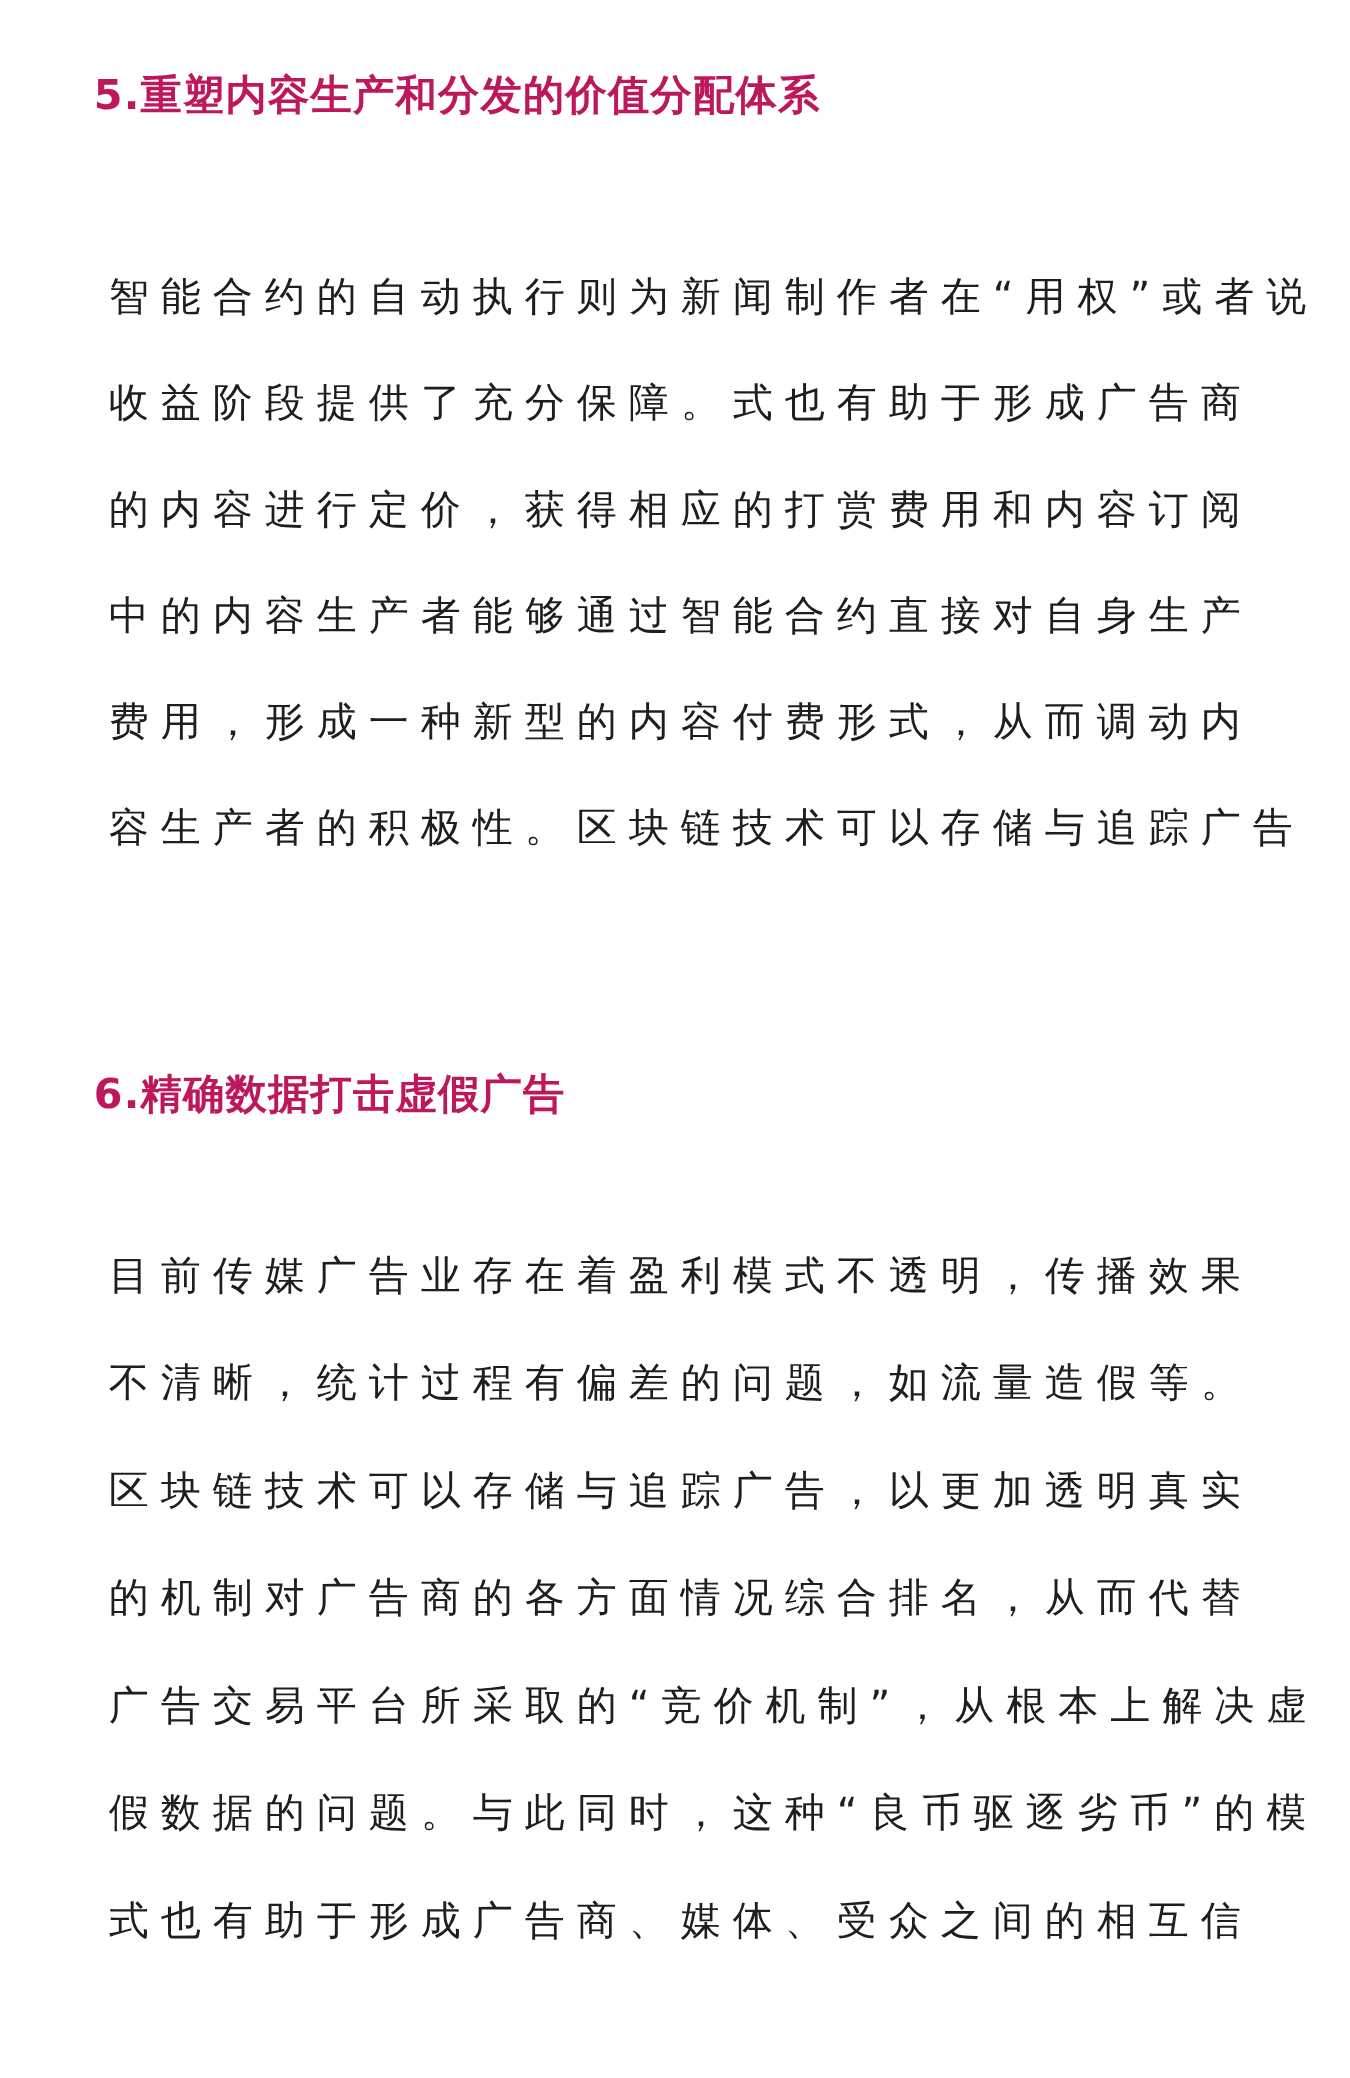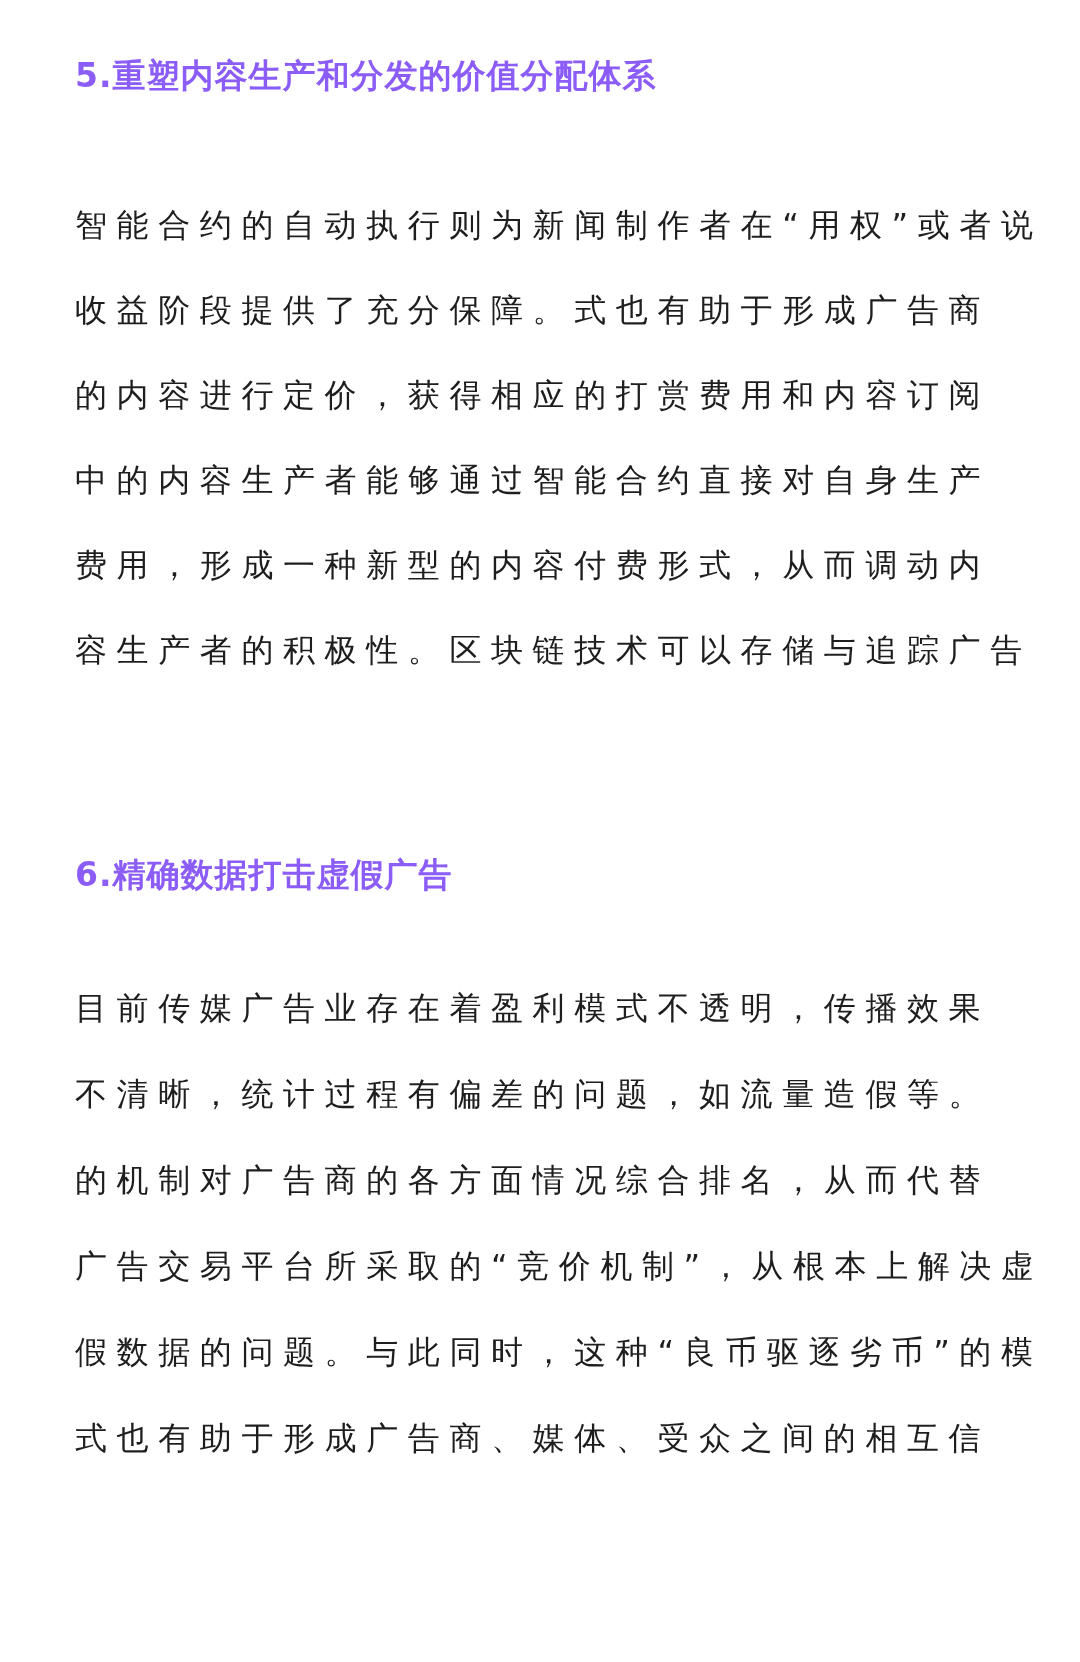--- a/index.html
+++ b/index.html
@@ -20,30 +20,30 @@
       top: 0;
       width: 930px;
     }
     .section-heading {
       position: absolute;
       left: 0;
       margin: 0;
       font-size: 33px;
       line-height: 40px;
       font-weight: bold;
-      color: #8b5cf6;
+      color: #be185d;
       letter-spacing: 1px;
       white-space: nowrap;
     }
     .section-heading.h5 { top: 56px; }
     .section-heading.h6 { top: 855px; }
     .paragraph {
       position: absolute;
       left: 0;
-      margin: 0;
+      margin: 12px;
       width: 930px;
     }
     .paragraph.p1 { top: 183px; }
     .paragraph.p2 { top: 965px; }
     .line {
       display: block;
       height: 85px;
       line-height: 85px;
       font-size: 32px;
       color: #1e1e1e;
@@ -66,19 +66,20 @@
     <span class="line">中的内容生产者能够通过智能合约直接对自身生产</span>
     <span class="line">费用，形成一种新型的内容付费形式，从而调动内</span>
     <span class="line">容生产者的积极性。区块链技术可以存储与追踪广告</span>
   </div>
 
   <h2 class="section-heading h6">6.精确数据打击虚假广告</h2>
 
   <div class="paragraph p2">
     <span class="line">目前传媒广告业存在着盈利模式不透明，传播效果</span>
     <span class="line">不清晰，统计过程有偏差的问题，如流量造假等。</span>
+    <span class="line">区块链技术可以存储与追踪广告，以更加透明真实</span>
     <span class="line">的机制对广告商的各方面情况综合排名，从而代替</span>
     <span class="line">广告交易平台所采取的“竞价机制”，从根本上解决虚</span>
     <span class="line">假数据的问题。与此同时，这种“良币驱逐劣币”的模</span>
     <span class="line">式也有助于形成广告商、媒体、受众之间的相互信</span>
   </div>
 
 </div>
 
 </body></html>

